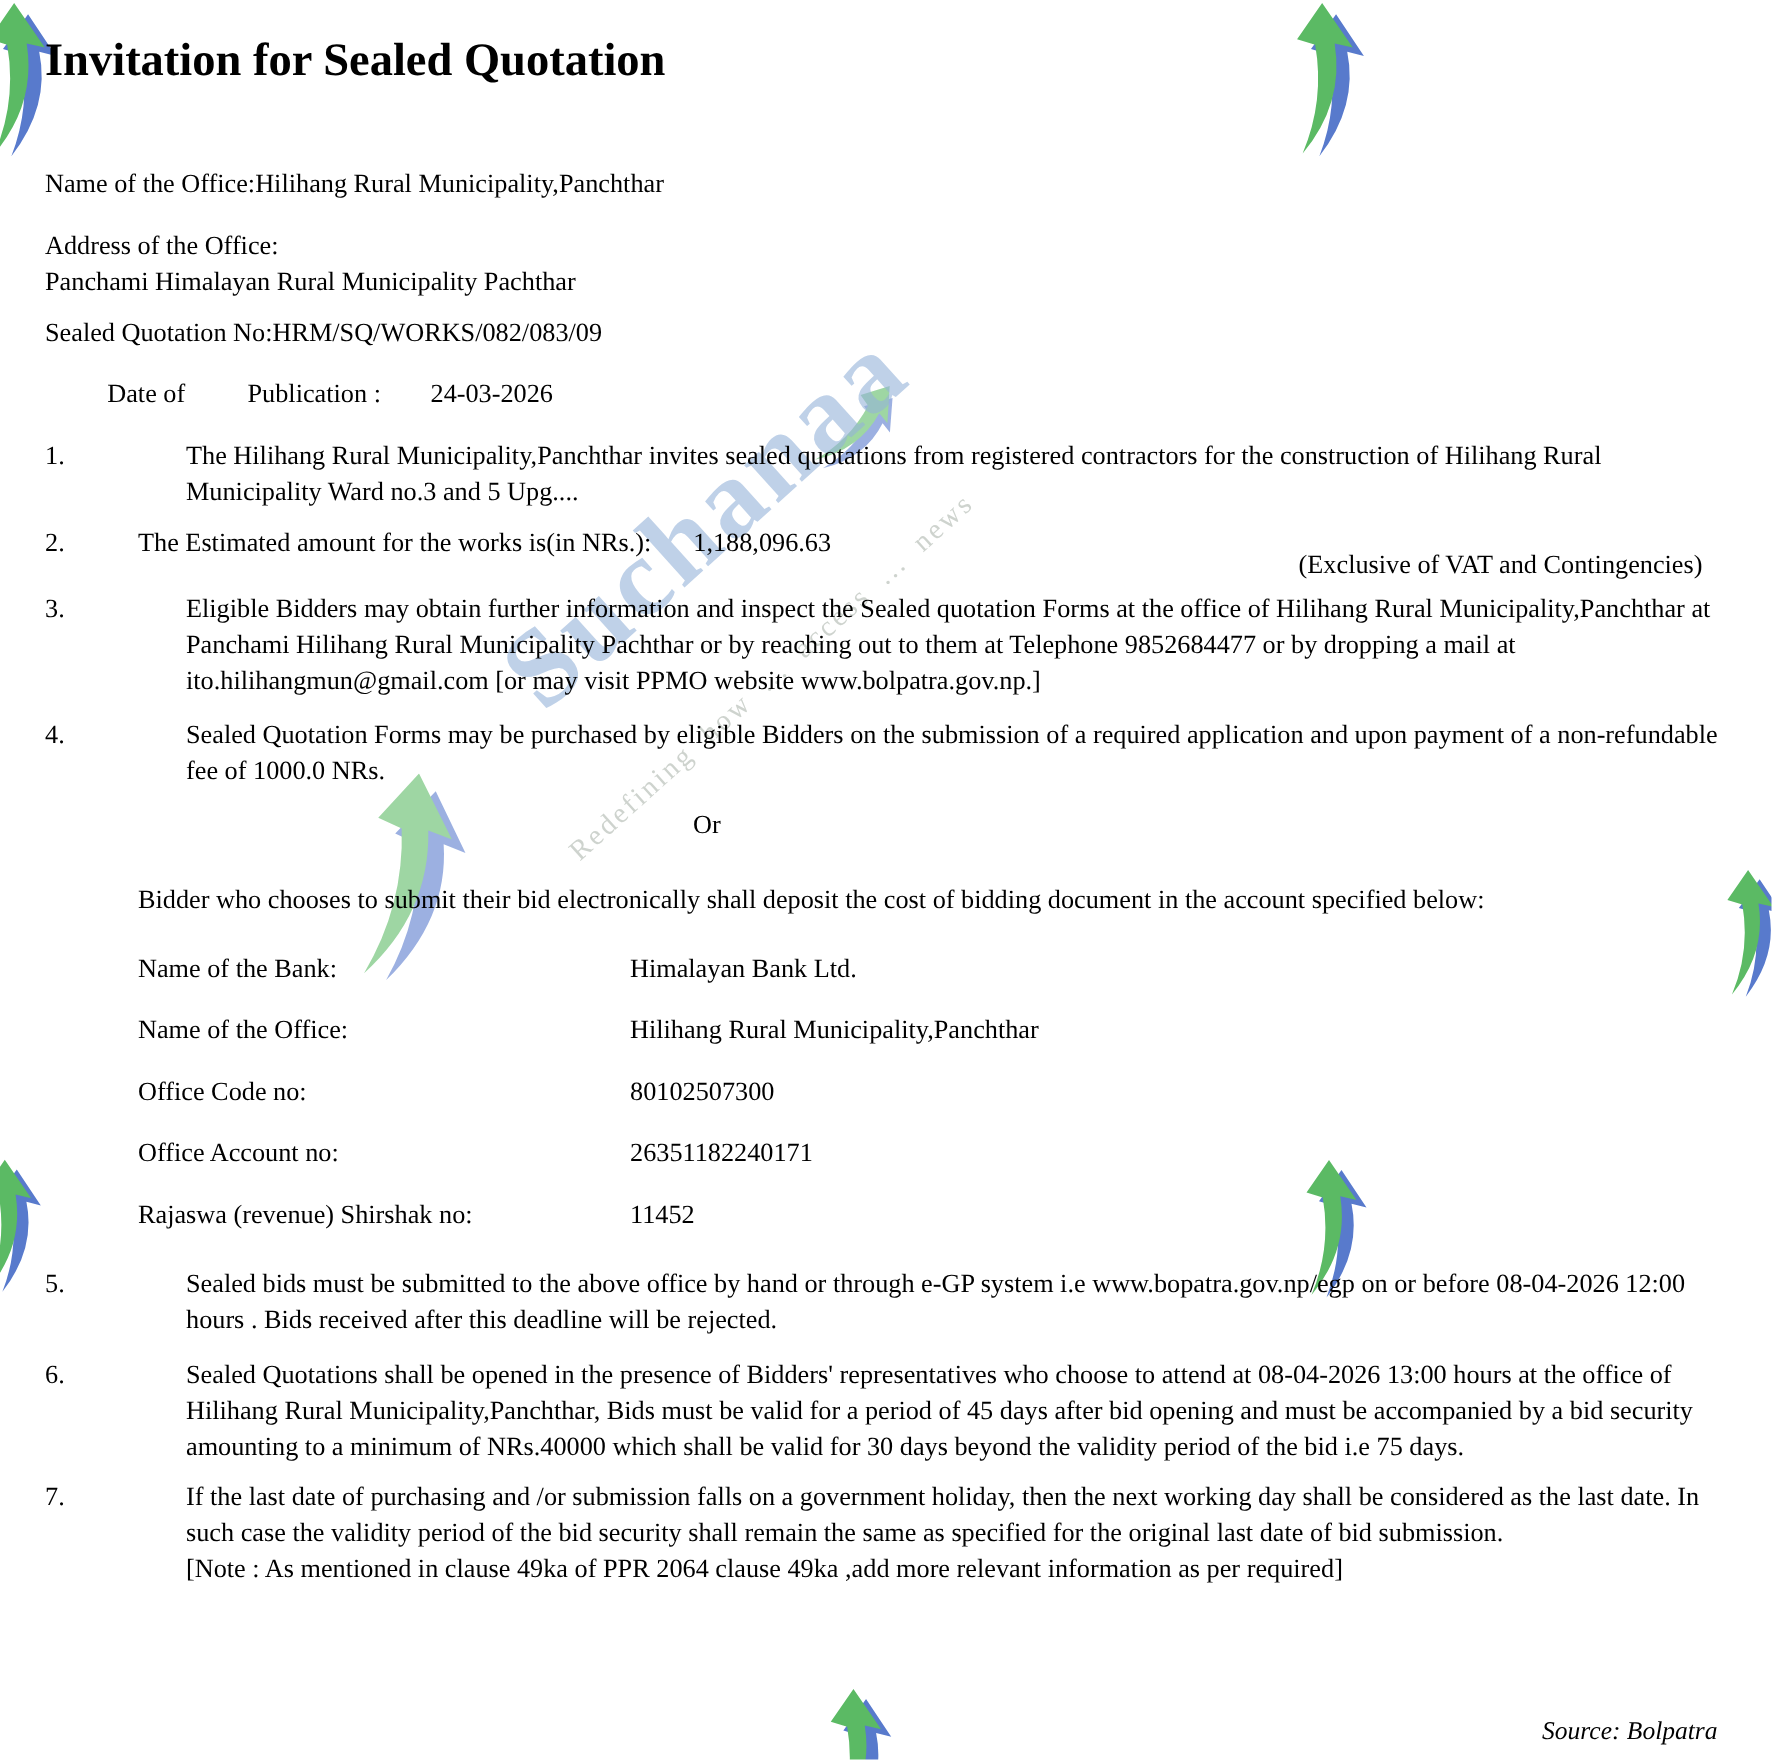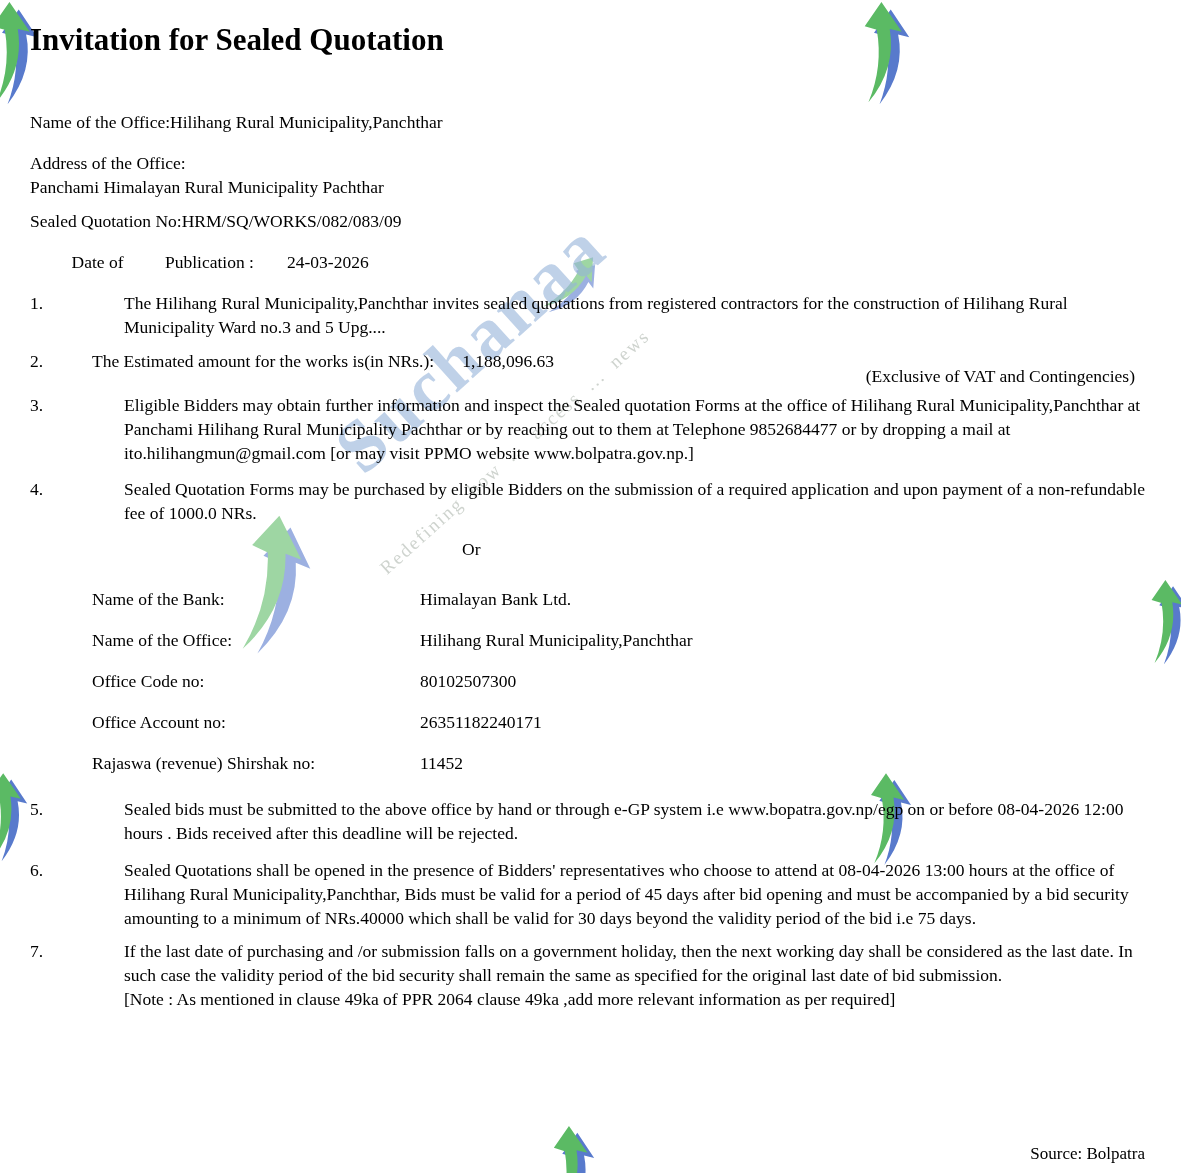--- a/index.html
+++ b/index.html
@@ -50,21 +50,21 @@
   .c2 .amount{margin-left:28px;}
   .c2 .vatnote{margin-left:auto;padding-right:16px;position:relative;top:15px;}
   .or-line{margin:0 0 26px 432px;}
   .intro{margin:0 0 22px 62px;}
   .bank{margin:0 0 22px 62px;}
   .bank-row{margin-bottom:17px;}
   .bank-row .blabel{display:inline-block;width:328px;}
   .note-line{display:block;}
   .source-note{
     position:absolute;z-index:1;right:36px;top:1142px;
-    font-size:17px;text-align:right;
+    font-style:italic;font-size:17px;text-align:right;
   }
 </style>
 </head>
 <body>
 
 <svg width="0" height="0" style="position:absolute" aria-hidden="true">
   <defs>
     <g id="arrow-pair">
       <path class="ab" d="M34,8 L54,38 L42,35 Q50,74 22,110 Q36,74 29,37 L16,33 Z"></path>
       <path class="ag" d="M24,0 L46,32 L33,29 Q40,72 10,108 Q26,70 19,30 L6,26 Z"></path>
@@ -132,20 +132,21 @@
     <span class="ctext">Eligible Bidders may obtain further information and inspect the Sealed quotation Forms at the office of Hilihang Rural Municipality,Panchthar at Panchami  Hilihang Rural Municipality Pachthar  or by reaching out to them at Telephone 9852684477 or by dropping a mail at ito.hilihangmun@gmail.com [or may visit PPMO website www.bolpatra.gov.np.]</span>
   </div>
 
   <div class="clause c4">
     <span class="num">4.</span>
     <span class="ctext">Sealed Quotation Forms may be purchased by eligible Bidders on the submission of a required application and upon payment of a non-refundable fee of 1000.0 NRs.</span>
   </div>
 
   <div class="or-line">Or</div>
 
+  <div class="intro">Bidder who chooses to submit their bid electronically shall deposit the cost of bidding document in the account specified below:</div>
 
   <div class="bank">
     <div class="bank-row">
       <span class="blabel">Name of the Bank:</span><span>Himalayan Bank Ltd.</span>
     </div>
     <div class="bank-row">
       <span class="blabel">Name of the Office:</span><span>Hilihang Rural Municipality,Panchthar</span>
     </div>
     <div class="bank-row">
       <span class="blabel">Office Code no:</span><span>80102507300</span>

